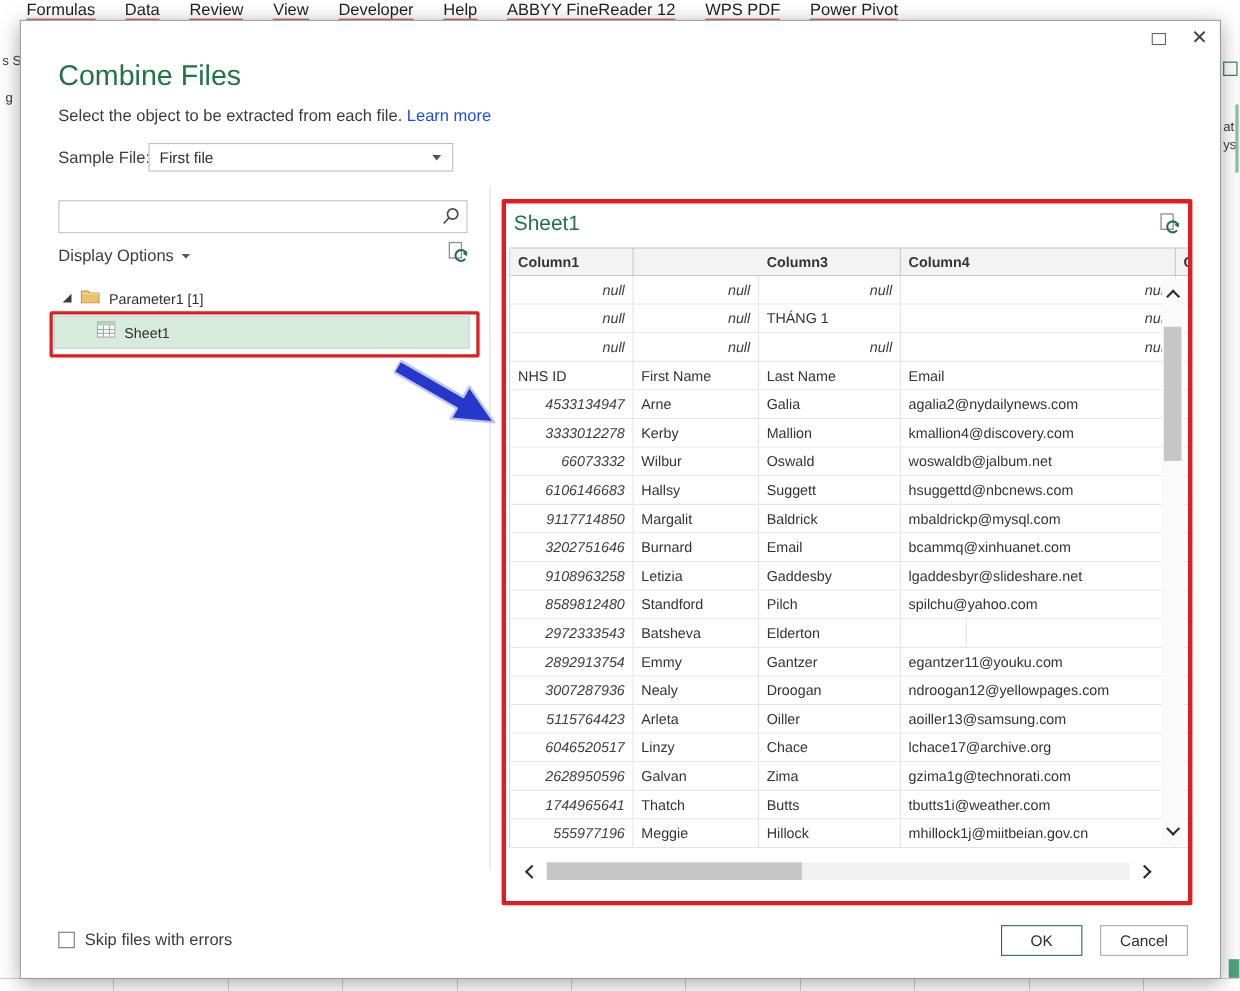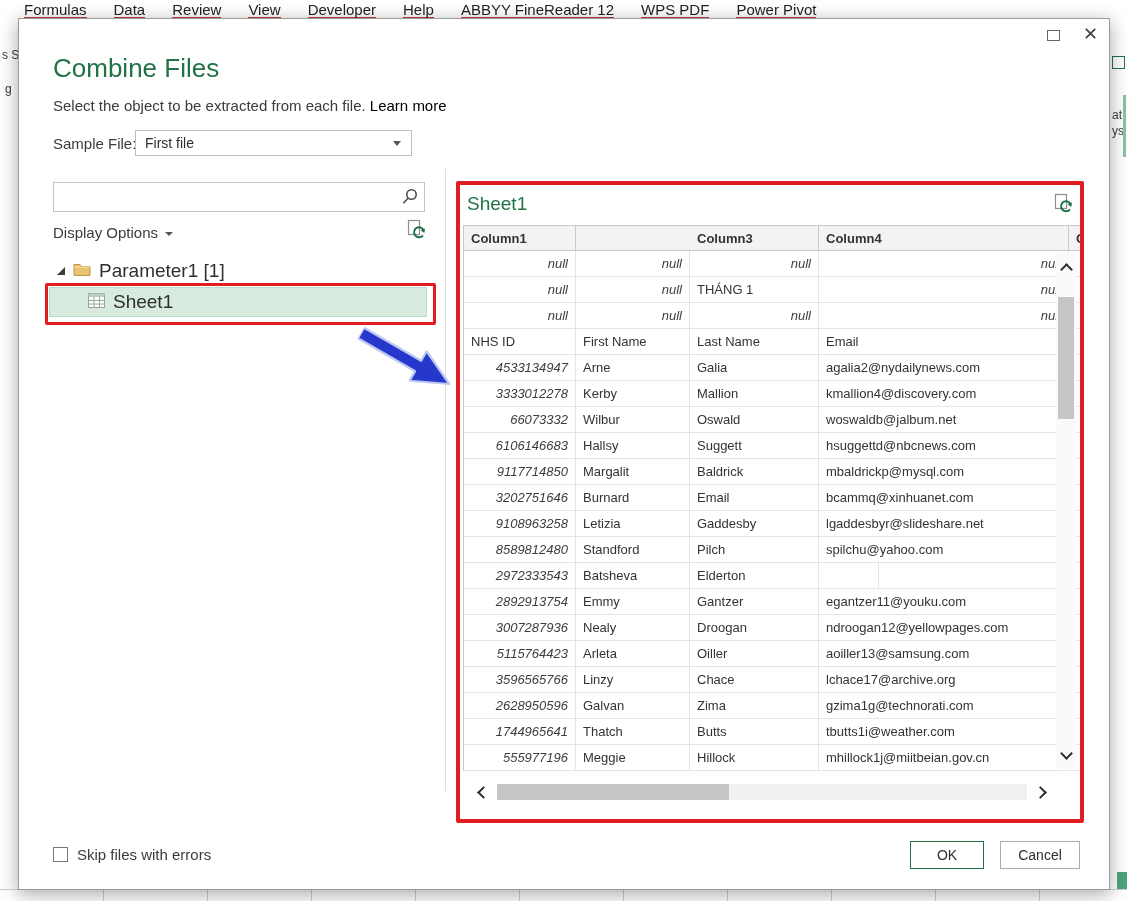--- a/index.html
+++ b/index.html
@@ -23,21 +23,21 @@
 
   
   .dialog { position:absolute; left:18px; top:18px; width:1092px; height:872px; background:#fff;
             border:1px solid #9b9b9b; box-shadow:0 4px 18px rgba(0,0,0,.35); }
   .win-max { position:absolute; left:1028px; top:11px; width:13px; height:11px;
              border:1.5px solid #666; background:#fff; cursor:pointer; }
   .win-close { position:absolute; left:1064px; top:4px; font-size:18px; color:#444; cursor:pointer; }
 
   .dlg-title { position:absolute; left:34px; top:34px; font-size:26px; font-weight:400; color:#217346; }
   .dlg-sub { position:absolute; left:34px; top:78px; font-size:15px; color:#3b3b3b; }
-  .learn-more { color:#000000; cursor:pointer; }
+  .learn-more { color:#1d4ed8; cursor:pointer; }
 
   .sample-label { position:absolute; left:34px; top:116px; font-size:15px; color:#3b3b3b; }
   .sample-dd { position:absolute; left:116px; top:111px; width:277px; height:26px;
                border:1px solid #bfbfbf; background:#fff; font-size:14px; color:#2f2f2f;
                line-height:24px; padding-left:9px; cursor:pointer; }
   .dd-caret { position:absolute; right:10px; top:10px; width:0; height:0;
               border-left:4.5px solid transparent; border-right:4.5px solid transparent;
               border-top:5px solid #555; }
 
   .search-box { position:absolute; left:34px; top:163px; width:372px; height:30px;
@@ -49,21 +49,21 @@
 
   .disp-opts { position:absolute; left:34px; top:205px; font-size:15px; color:#3b3b3b; cursor:pointer; }
   .disp-caret { display:inline-block; width:0; height:0; margin-left:7px; margin-bottom:2px;
                 border-left:4px solid transparent; border-right:4px solid transparent;
                 border-top:4.5px solid #555; }
   .disp-refresh { position:absolute; left:386px; top:200px; cursor:pointer; }
 
   
   .tree-row1 { position:absolute; left:38px; top:240px; height:24px; display:flex; align-items:center; gap:8px; cursor:pointer; }
   .expander { width:0; height:0; border-left:8px solid transparent; border-bottom:8px solid #3c3c3c; }
-  .tree-label { font-size:19px; color:#2f2f2f; }
+  .tree-label { font-size:13px; color:#2f2f2f; }
   .tree-row2 { position:absolute; left:30px; top:268px; width:378px; height:30px;
                background:#d7ecdf; border:1px solid #b9dcc8; display:flex; align-items:center;
                gap:8px; padding-left:38px; cursor:pointer; }
 
   .pane-divider { position:absolute; left:426px; top:150px; width:1px; height:622px; background:#dedede; }
 
   
   .preview { position:absolute; left:441px; top:166px; width:620px; height:634px; background:#fff; overflow:hidden; }
   .pv-title { position:absolute; left:7px; top:8px; font-size:19px; color:#217346; }
   .pv-refresh { position:absolute; left:592px; top:8px; cursor:pointer; }
@@ -315,21 +315,21 @@
               <div class="cell" style="width: 60px;"></div>
             </div>
             <div class="prow">
               <div class="cell numv" style="width: 112px;">5115764423</div>
               <div class="cell" style="width: 114px;">Arleta</div>
               <div class="cell" style="width: 129px;">Oiller</div>
               <div class="cell" style="width: 250px;">aoiller13@samsung.com</div>
               <div class="cell" style="width: 60px;"></div>
             </div>
             <div class="prow">
-              <div class="cell numv" style="width: 112px;">3596565766</div>
+              <div class="cell numv" style="width: 112px;">6046520517</div>
               <div class="cell" style="width: 114px;">Linzy</div>
               <div class="cell" style="width: 129px;">Chace</div>
               <div class="cell" style="width: 250px;">lchace17@archive.org</div>
               <div class="cell" style="width: 60px;"></div>
             </div>
             <div class="prow">
               <div class="cell numv" style="width: 112px;">2628950596</div>
               <div class="cell" style="width: 114px;">Galvan</div>
               <div class="cell" style="width: 129px;">Zima</div>
               <div class="cell" style="width: 250px;">gzima1g@technorati.com</div>

